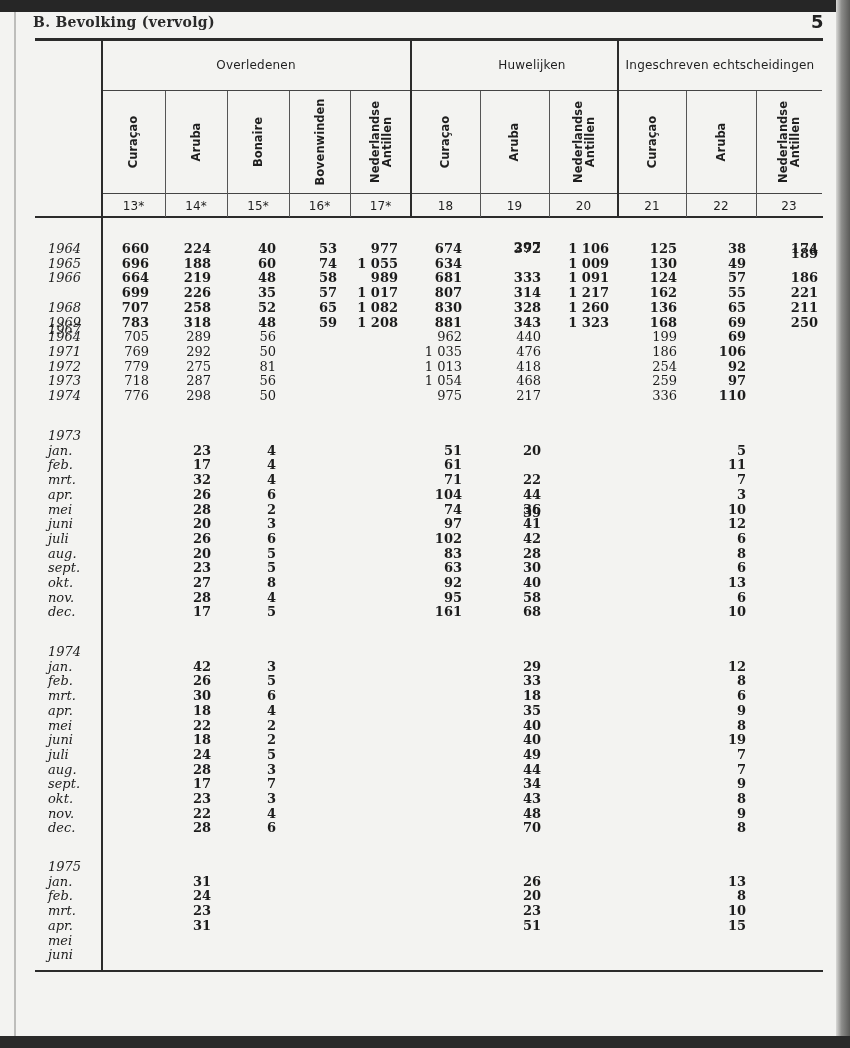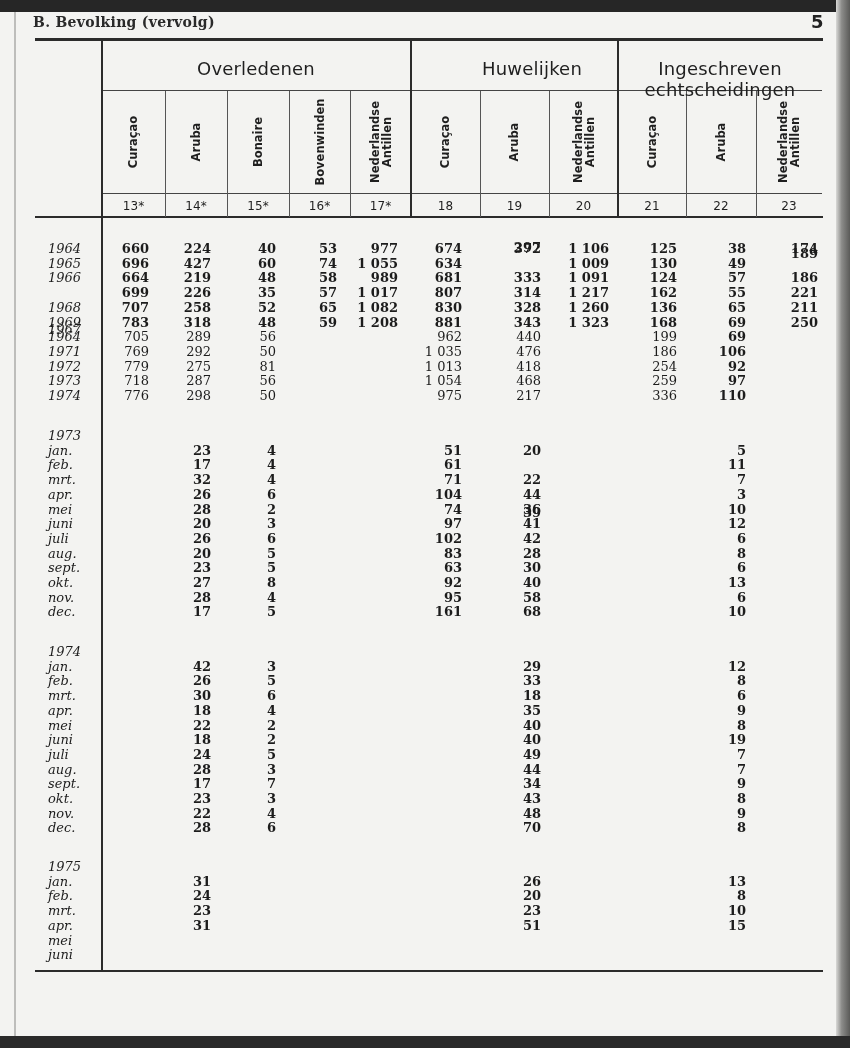--- a/index.html
+++ b/index.html
@@ -24,21 +24,21 @@
   }
   .page-number {
     position:absolute; left:811px; top:11px; font-size:18px; font-weight:bold; color:#222;
     font-family:"DejaVu Sans", sans-serif;
   }
   .hr { position:absolute; background:#2b2b2b; }
   .vr { position:absolute; background:#2b2b2b; width:2px; }
   .vr.thin { width:1px; background:#555; }
 
   .group-label {
-    position:absolute; font-family:"DejaVu Sans", sans-serif; font-size:18px; color:#1f1f1f;
+    position:absolute; font-family:"DejaVu Sans", sans-serif; font-size:12px; color:#1f1f1f;
     text-align:center; letter-spacing:0.2px;
   }
   .col-head {
     position:absolute; top:93px; height:98px;
     display:flex; align-items:center; justify-content:center;
   }
   .col-head .rot {
     transform:rotate(-90deg); white-space:nowrap; text-align:center;
     font-family:"DejaVu Sans", sans-serif; font-size:11.5px; font-weight:bold; color:#1f1f1f;
     line-height:12px;
@@ -148,21 +148,21 @@
     <div class="cell" style="top: 242px; left: 277px; width: 60px;">53</div>
     <div class="cell" style="top: 242px; left: 338px; width: 60px;">977</div>
     <div class="cell" style="top: 242px; left: 402px; width: 60px;">674</div>
     <div class="cell" style="top: 242px; left: 481px; width: 60px;">372</div>
     <div class="cell" style="top: 242px; left: 549px; width: 60px;">1 106</div>
     <div class="cell" style="top: 242px; left: 617px; width: 60px;">125</div>
     <div class="cell" style="top: 242px; left: 686px; width: 60px;">38</div>
     <div class="cell" style="top: 242px; left: 758px; width: 60px;">174</div>
     <div class="stub" style="top: 256.7px;">1965</div>
     <div class="cell" style="top: 256.7px; left: 89px; width: 60px;">696</div>
-    <div class="cell" style="top: 256.7px; left: 151px; width: 60px;">427</div>
+    <div class="cell" style="top: 256.7px; left: 151px; width: 60px;">188</div>
     <div class="cell" style="top: 256.7px; left: 216px; width: 60px;">60</div>
     <div class="cell" style="top: 256.7px; left: 277px; width: 60px;">74</div>
     <div class="cell" style="top: 256.7px; left: 338px; width: 60px;">1 055</div>
     <div class="cell" style="top: 256.7px; left: 402px; width: 60px;">634</div>
     <div class="cell" style="top: 241px; left: 481px; width: 60px;">297</div>
     <div class="cell" style="top: 256.7px; left: 549px; width: 60px;">1 009</div>
     <div class="cell" style="top: 256.7px; left: 617px; width: 60px;">130</div>
     <div class="cell" style="top: 256.7px; left: 686px; width: 60px;">49</div>
     <div class="cell" style="top: 247px; left: 758px; width: 60px;">189</div>
     <div class="stub" style="top: 271.4px;">1966</div>

